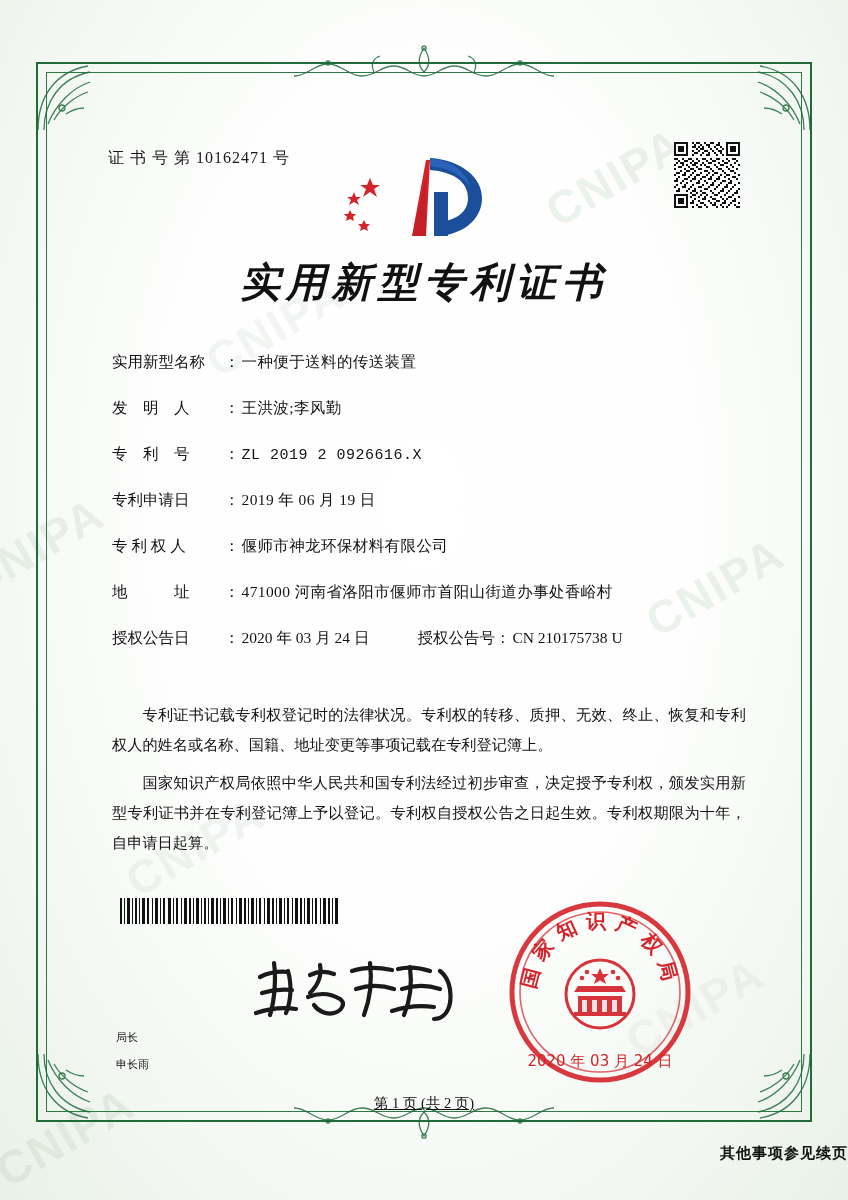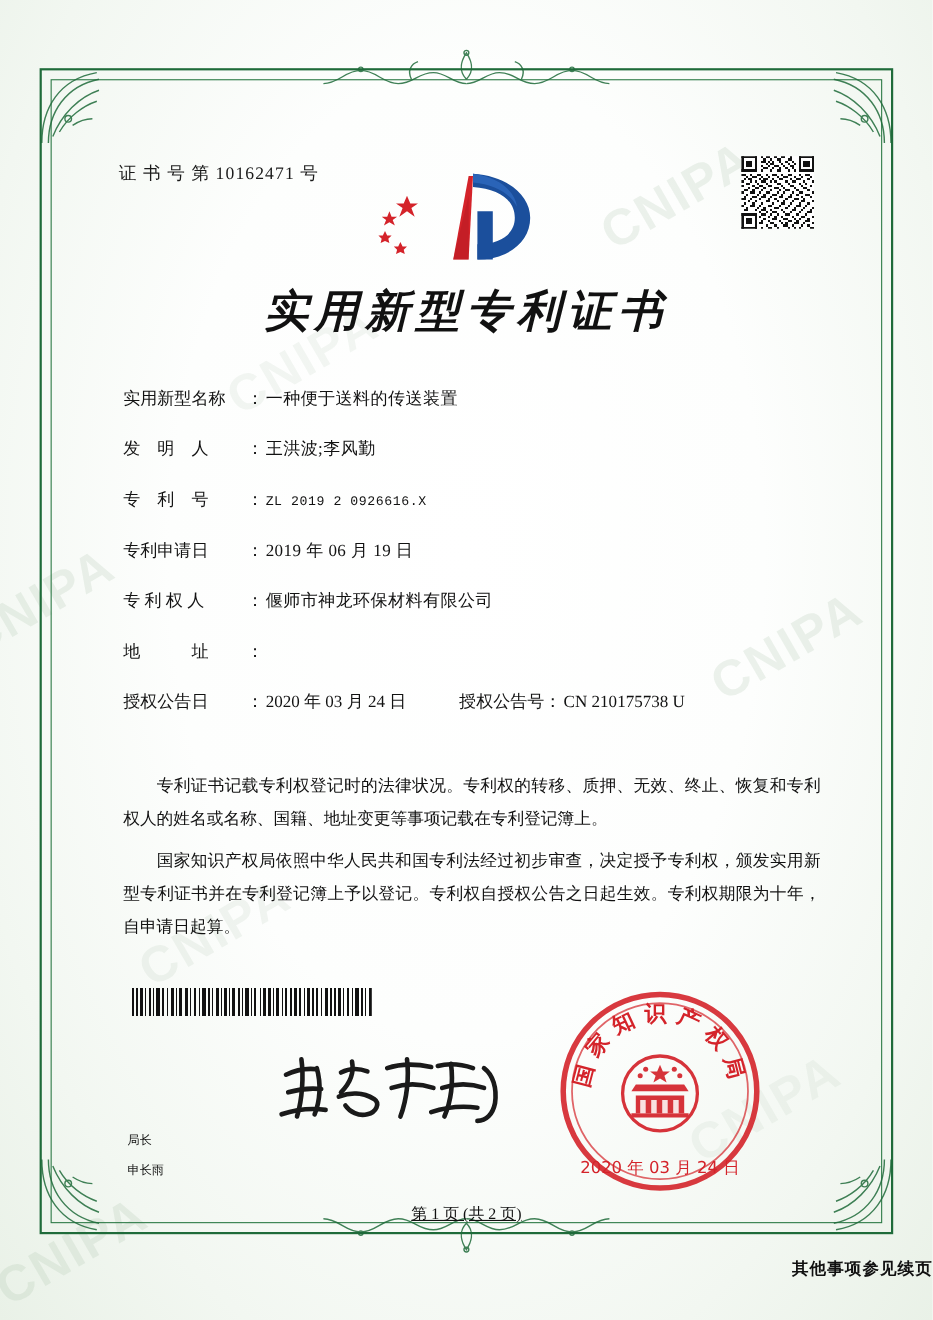--- a/index.html
+++ b/index.html
@@ -110,21 +110,21 @@
     color: #121212;
   }
   .field-label {
     width: 112px;
     flex: 0 0 112px;
     letter-spacing: 0px;
     white-space: nowrap;
   }
   .field-colon { margin-right: 2px; }
   .field-value { flex: 1; letter-spacing: 0.4px; }
-  .field-value.mono { font-family: "Liberation Mono", "DejaVu Sans Mono", monospace; font-size: 12px; letter-spacing: 0.5px;}
+  .field-value.mono { font-family: "Liberation Mono", "DejaVu Sans Mono", monospace; font-size: 15px; letter-spacing: 0.5px;}
 
   .field-row.inline-2 { }
   .field-inline-label { margin-left: 48px; white-space: nowrap; }
 
   
   #paragraphs {
     position: absolute;
     left: 112px; top: 700px;
     width: 634px;
     font-size: 15.2px;
@@ -558,20 +558,21 @@
       <span class="field-value">2019 年 06 月 19 日</span>
     </div>
     <div class="field-row">
       <span class="field-label">专 利 权 人</span>
       <span class="field-colon">：</span>
       <span class="field-value">偃师市神龙环保材料有限公司</span>
     </div>
     <div class="field-row">
       <span class="field-label">地　　　址</span>
       <span class="field-colon">：</span>
+      <span class="field-value">471000 河南省洛阳市偃师市首阳山街道办事处香峪村</span>
     </div>
     <div class="field-row inline-2">
       <span class="field-label">授权公告日</span>
       <span class="field-colon">：</span>
       <span>2020 年 03 月 24 日</span>
       <span class="field-inline-label">授权公告号</span>
       <span class="field-colon">：</span>
       <span>CN 210175738 U</span>
     </div>
   </div>

